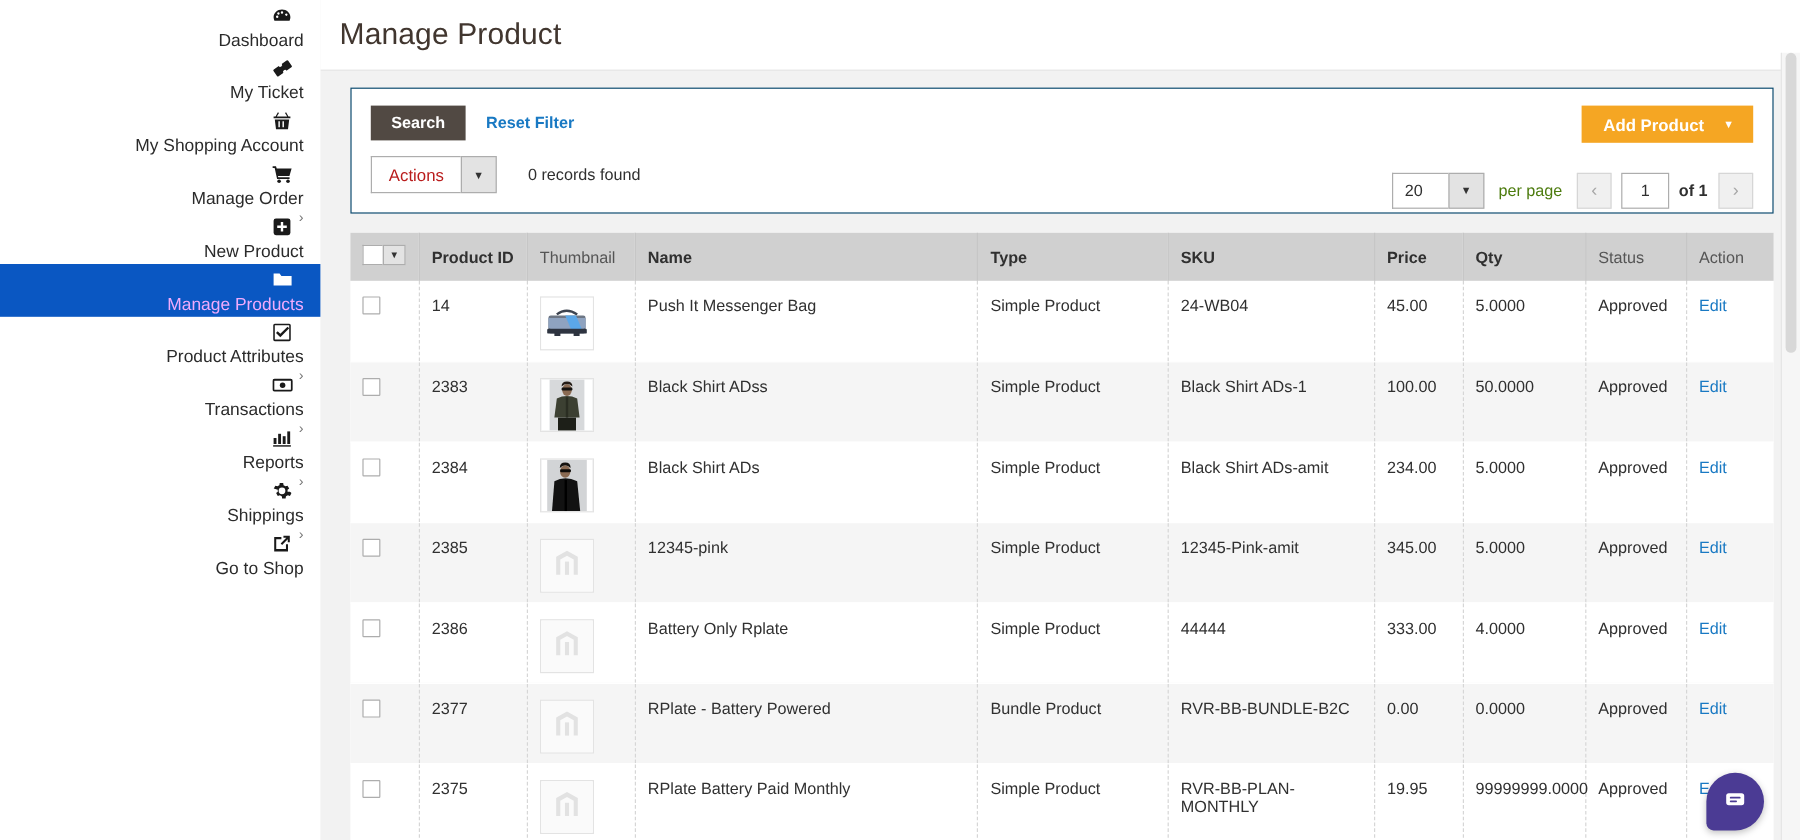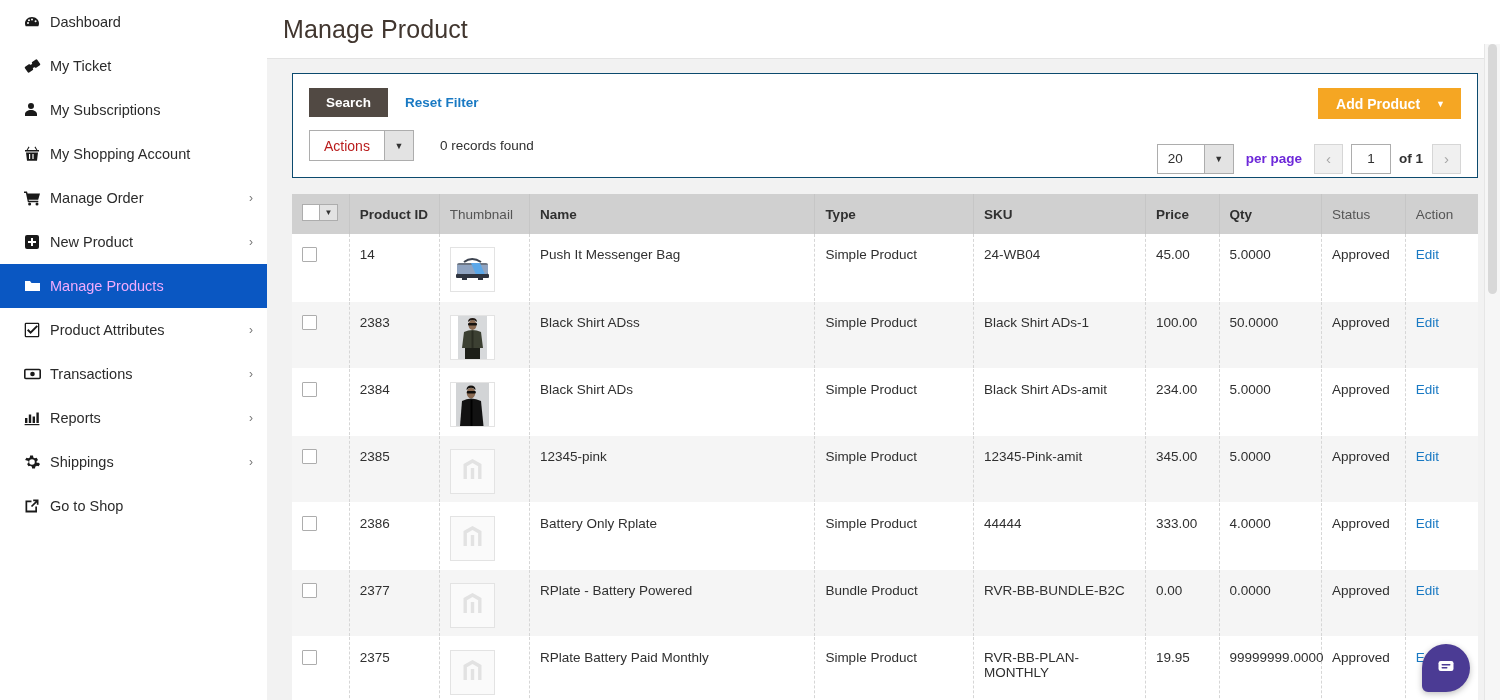--- a/index.html
+++ b/index.html
@@ -10,23 +10,23 @@
     overflow: hidden;
   }
   #app { position: relative; width: 1500px; height: 700px; display: flex; background:#f2f2f2; }
 
   
   .sidebar {
     width: 267px; height: 700px; background: #ffffff; flex: 0 0 267px;
     padding-top: 0px; position: relative; z-index: 5;
   }
   .nav-item {
-    display: flex; align-items: center; height: 44px;
-    padding: 0 14px 0 24px; cursor: pointer; position: relative;
-    color: #2b2b2b; font-size: 14.5px;
+    display: flex; align-items: flex-end; height: 44px;
+    padding: 0 14px 0 12px; cursor: pointer; position: relative;
+    color: #2b2b2b; font-size: 14.5px; flex-direction: column;
   }
   .nav-item .ico {
     width: 26px; flex: 0 0 26px; display: flex; align-items: center; justify-content: flex-start;
     color: #1a1a1a; font-size: 15px; line-height: 1;
   }
   .nav-item .ico svg { display:block; }
   .nav-item .lbl { flex: 1 1 auto; white-space: nowrap; }
   .nav-item .chev { flex: 0 0 10px; color: #777; font-size: 12px; text-align: right; }
   .nav-item.active { background: #0a57c2; color: #f0abfc; }
   .nav-item.active .ico { color: #ffffff; }
@@ -83,21 +83,21 @@
   .pager { display: flex; align-items: center; justify-content: flex-end; margin-top: 16px; }
   .limit-box { display: inline-flex; height: 30px; }
   .limit-box .v {
     border: 1px solid #adadad; border-right: none; background: #fff; width: 47px;
     display:flex; align-items:center; padding-left: 10px; font-size: 13.5px; color:#303030;
   }
   .limit-box .a {
     border: 1px solid #adadad; background: #e3e3e3; width: 30px;
     display:flex; align-items:center; justify-content:center; font-size: 9px; color:#333; cursor:pointer;
   }
-  .perpage { font-size: 13.5px; color: #6d28d9; font-weight: bold; margin: 16px 12px; }
+  .perpage { font-size: 13.5px; color: #4d7c0f; font-weight: normal; margin: 16px 12px; }
   .pg-btn {
     width: 29px; height: 30px; border: 1px solid #d6d6d6; background: #f0f0f0;
     display: flex; align-items: center; justify-content: center;
     color: #a6a6a6; font-size: 15px; cursor: pointer;
   }
   .pg-input {
     width: 40px; height: 30px; border: 1px solid #adadad; background:#fff; margin: 0 8px;
     text-align: center; font-size: 13.5px; color: #303030; font-family: "Liberation Sans", sans-serif;
   }
   .pg-of { font-size: 13.5px; color: #303030; font-weight: bold; margin-right: 9px; }
@@ -179,29 +179,20 @@
               <rect x="1" y="4.5" width="15" height="7" rx="1" fill="currentColor"></rect>
               <circle cx="8.5" cy="4.5" r="1.6" fill="#fff"></circle>
               <circle cx="8.5" cy="11.5" r="1.6" fill="#fff"></circle>
             </g>
           </svg>
       </span>
       <span class="lbl">My Ticket</span>
       <span class="chev"></span>
     </div>
 
-    <div class="nav-item">
-      <span class="ico">
-        <svg width="14" height="16" viewBox="0 0 14 16">
-            <path fill="currentColor" d="M7 1a3 3 0 110 6 3 3 0 010-6zm0 7c3.3 0 6 1.8 6 4v2H1v-2c0-2.2 2.7-4 6-4z"></path>
-          </svg>
-      </span>
-      <span class="lbl">My Subscriptions</span>
-      <span class="chev"></span>
-    </div>
 
     <div class="nav-item">
       <span class="ico">
         <svg width="16" height="16" viewBox="0 0 16 16">
             <path fill="currentColor" d="M5.5 1.2l-.9-.6L2.6 4H1v1.5h14V4h-1.6L11.4.6l-.9.6L12.3 4H3.7L5.5 1.2z"></path>
             <path fill="currentColor" d="M2 6.5h12l-1 8.3H3L2 6.5zm3 1.6v5h1.2v-5H5zm3.4 0v5h1.2v-5H8.4z"></path>
           </svg>
       </span>
       <span class="lbl">My Shopping Account</span>
       <span class="chev"></span>

